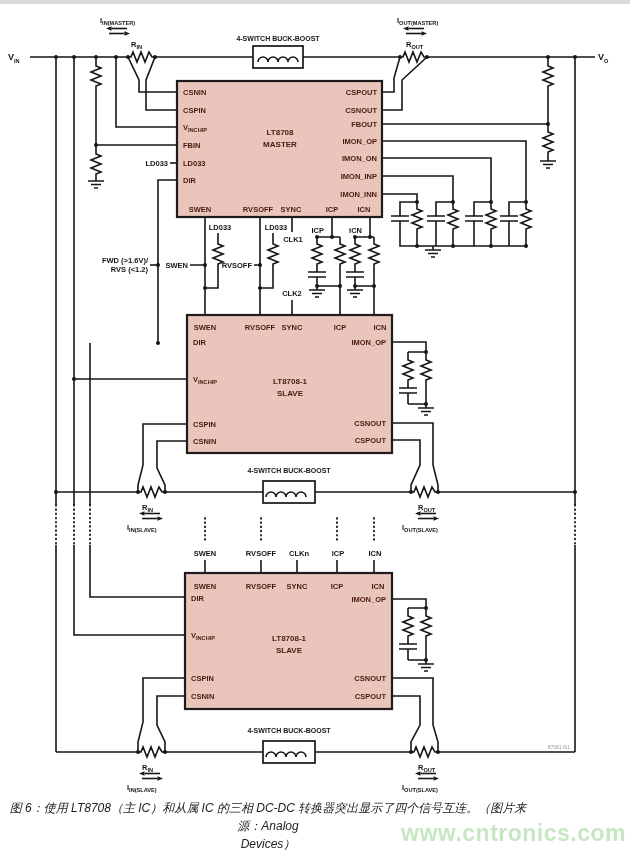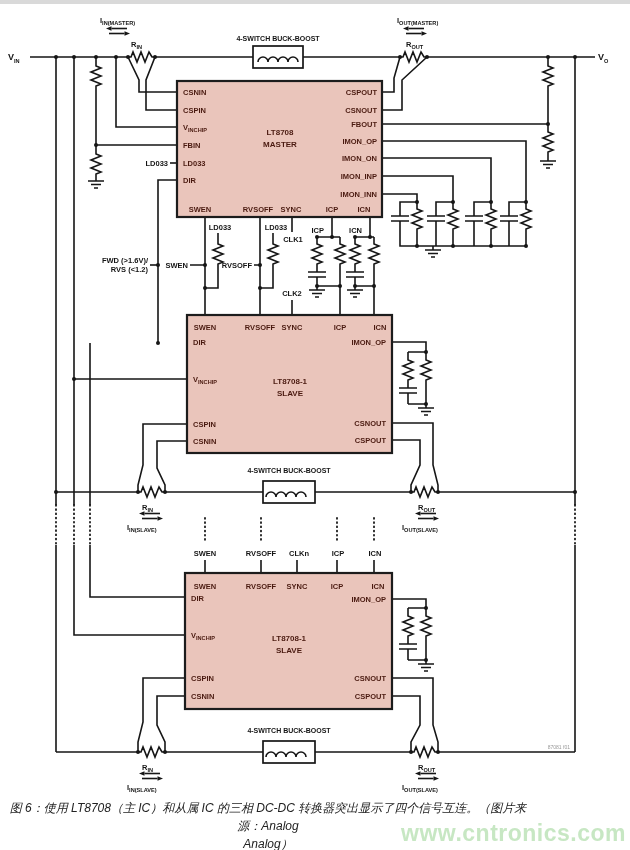--- a/index.html
+++ b/index.html
@@ -322,15 +322,15 @@
       <circle class="dot" cx="575" cy="492" r="2"></circle>
     <circle class="dot" cx="138" cy="752" r="2"></circle>
       <circle class="dot" cx="165" cy="752" r="2"></circle>
     <circle class="dot" cx="411" cy="752" r="2"></circle>
       <circle class="dot" cx="438" cy="752" r="2"></circle>
   </g>
 </svg>
 
 <div class="caption">
   <span>图 6：使用 LT8708（主 IC）和从属 IC 的三相 DC-DC 转换器突出显示了四个信号互连。（图片来源：Analog</span><br>
-  <span>Analog）</span>
+  <span>Devices）</span>
 </div>
 <div class="watermark">www.cntronics.com</div>
 
 </body></html>

